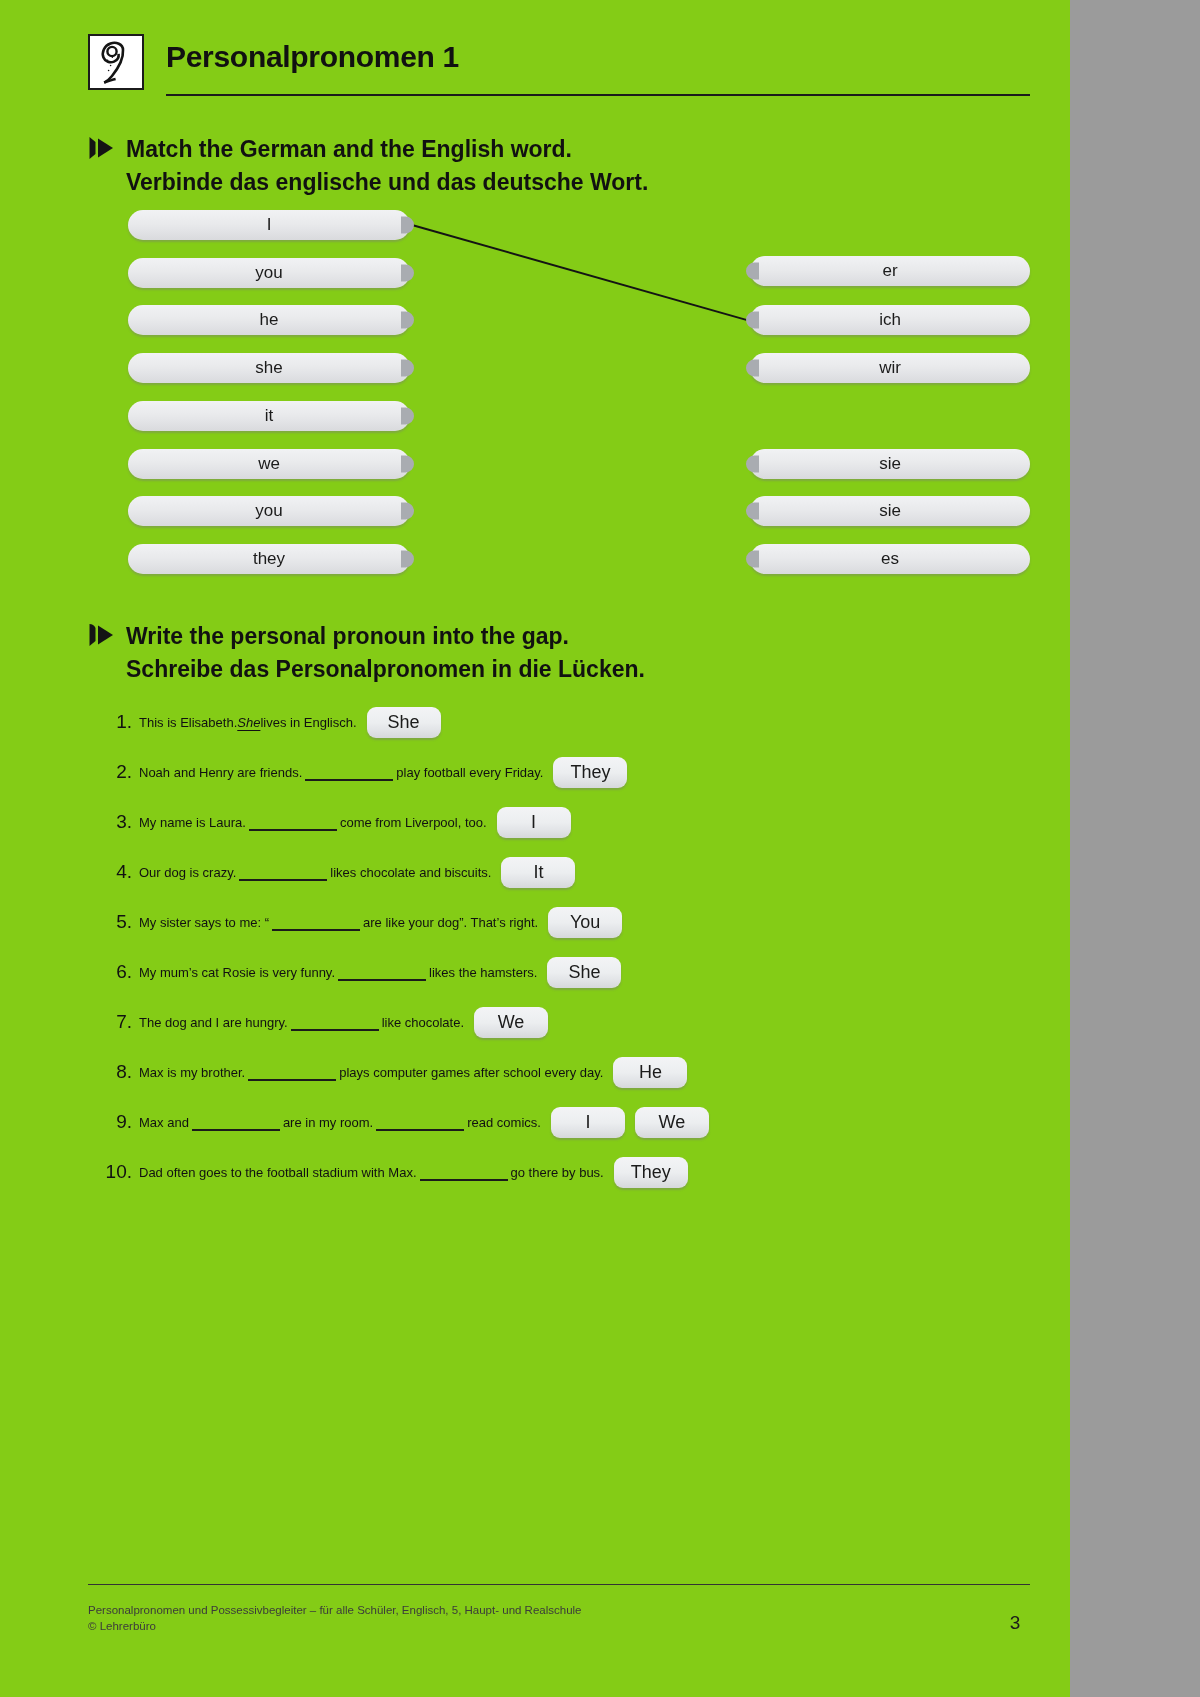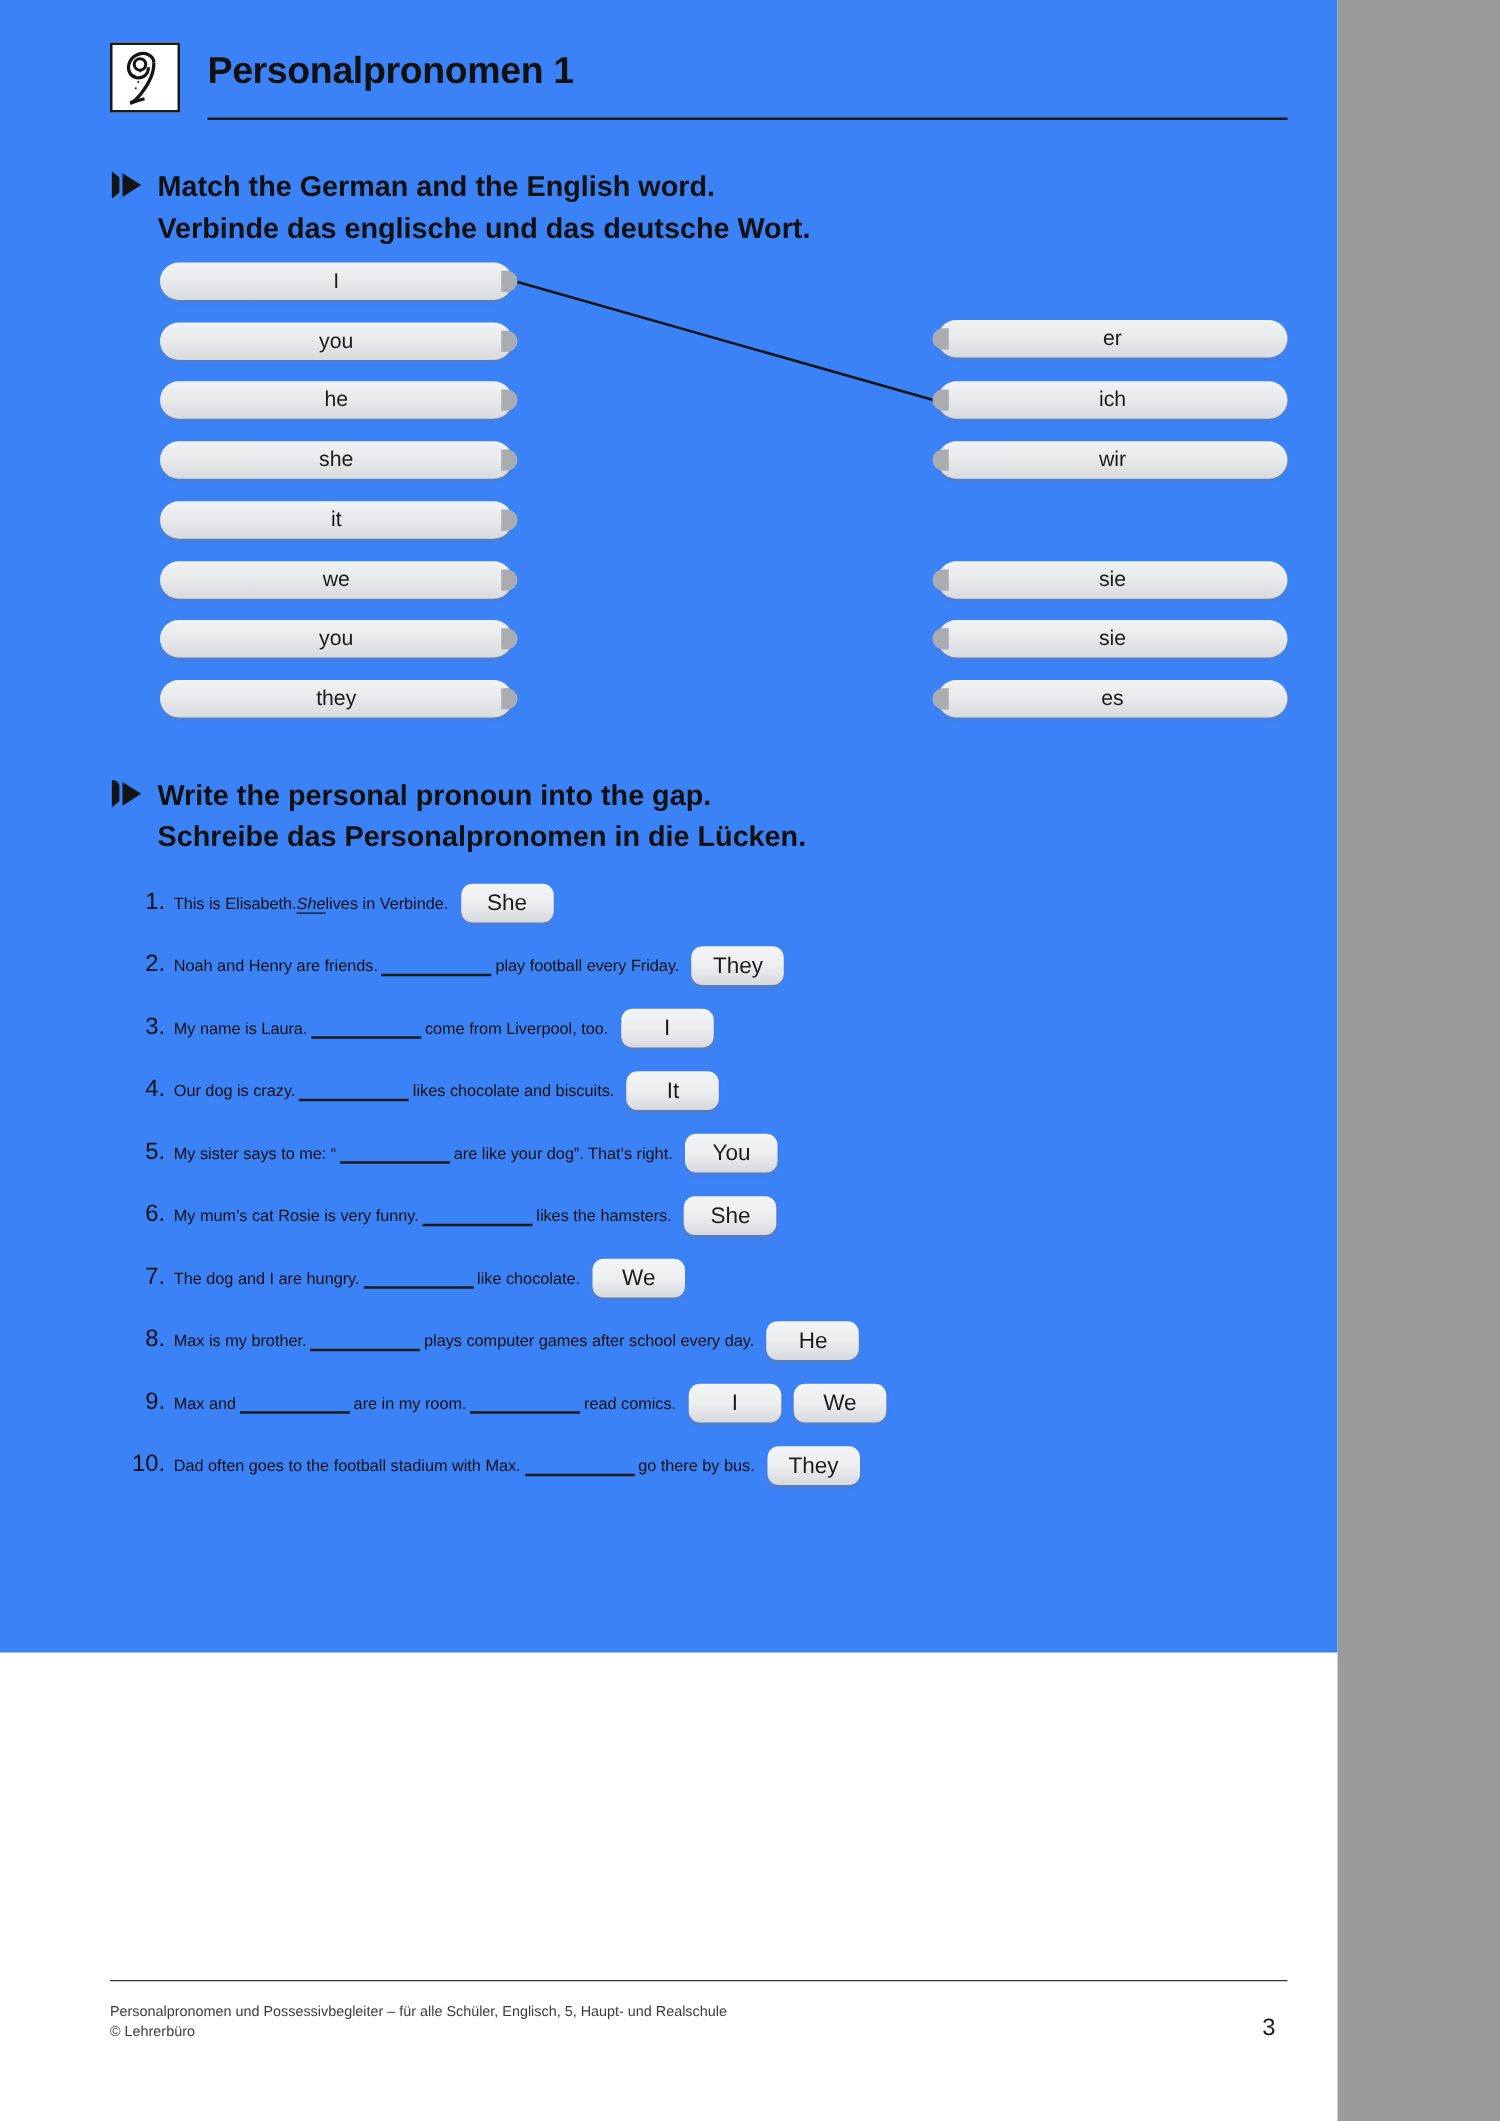--- a/index.html
+++ b/index.html
@@ -13,22 +13,22 @@
     position: relative;
     font-family: "Liberation Sans", sans-serif;
     overflow: hidden;
   }
 
   
   .page {
     position: absolute;
     left: 0; top: 0;
     width: 1070px;
-    height: 1322px;
-    background: #3b82f6;
+    height: 1697px;
+    background: #84cc16;
   }
   .edge-strip {
     position: absolute;
     left: 1070px; top: 0;
     width: 130px;
     height: 1697px;
     background: #9b9b9b;
   }
 
   .content {
@@ -348,21 +348,21 @@
         <div class="task-line">Write the personal pronoun into the gap.</div>
         <div class="task-line">Schreibe das Personalpronomen in die Lücken.</div>
       </div>
     </div>
 
     <div class="gap-list" id="gap-list" style="left:88px; top:697px;">
         <div class="gap-row">
           <span class="gap-num">1.</span>
           <span class="gap-text">This is Elisabeth. </span>
           <span class="gap-text gap-filled">She</span>
-          <span class="gap-text"> lives in Verbinde.</span>
+          <span class="gap-text"> lives in Englisch.</span>
           <span class="answer-tag">
             <span>She</span>
           </span>
         </div>
         <div class="gap-row">
           <span class="gap-num">2.</span>
           <span class="gap-text">Noah and Henry are friends. </span>
           <span class="gap-blank"></span>
           <span class="gap-text"> play football every Friday.</span>
           <span class="answer-tag">

